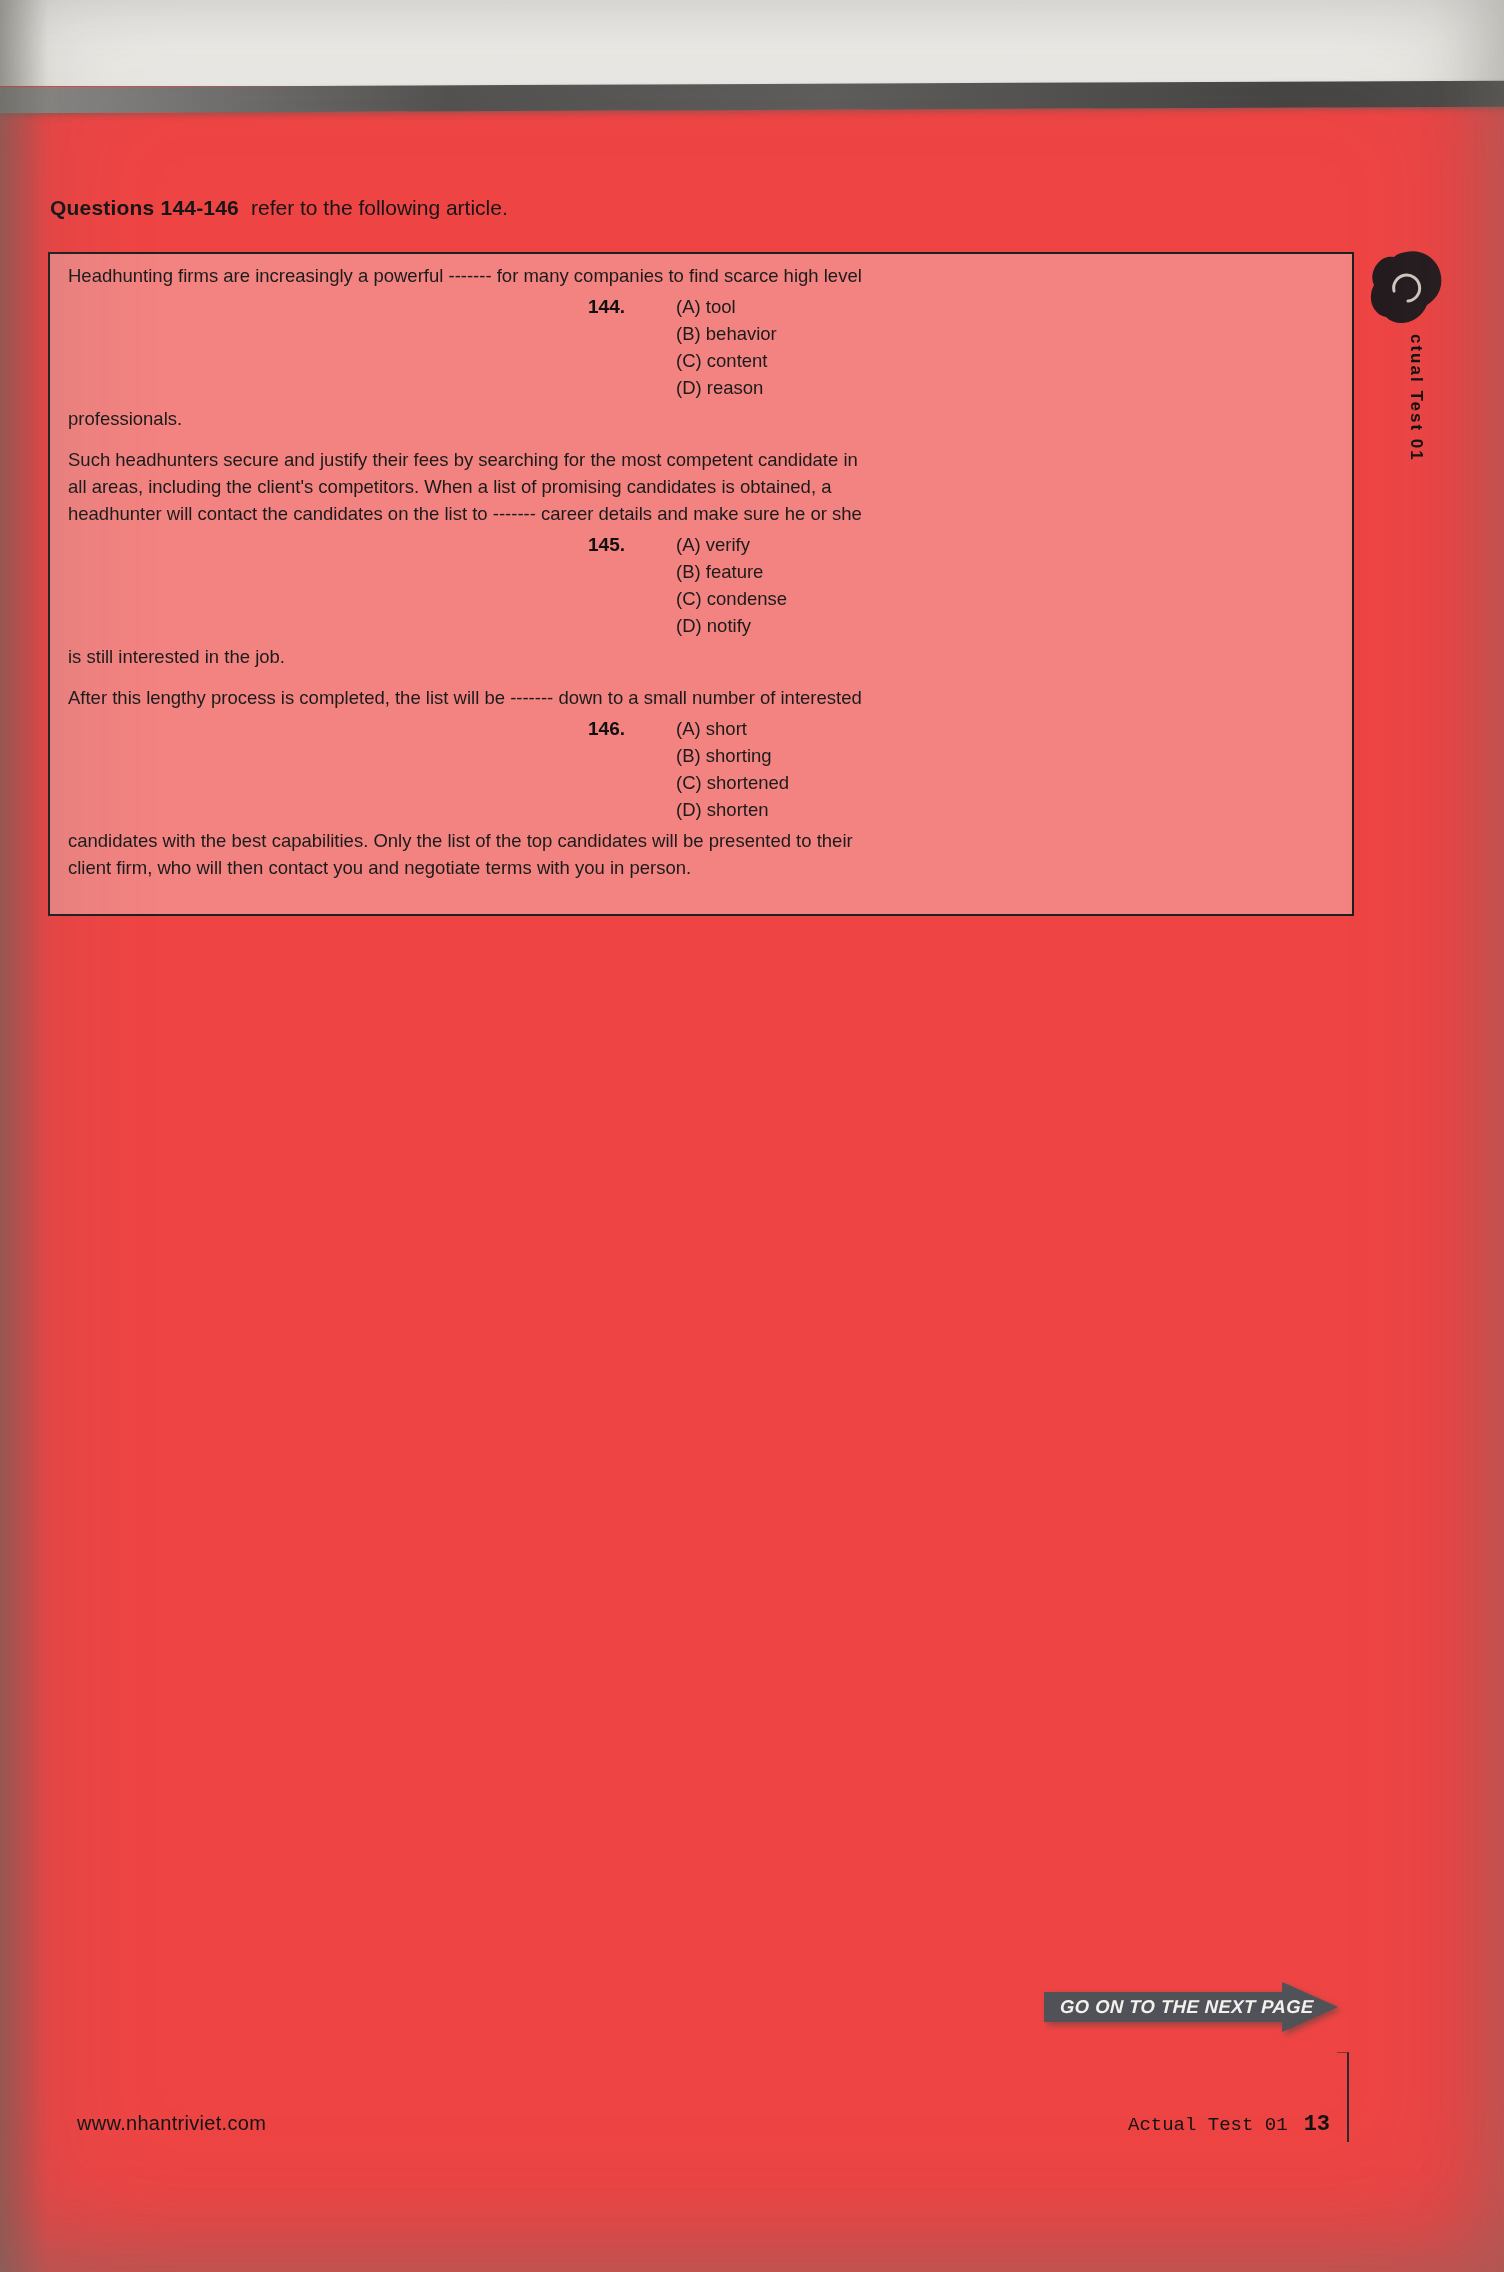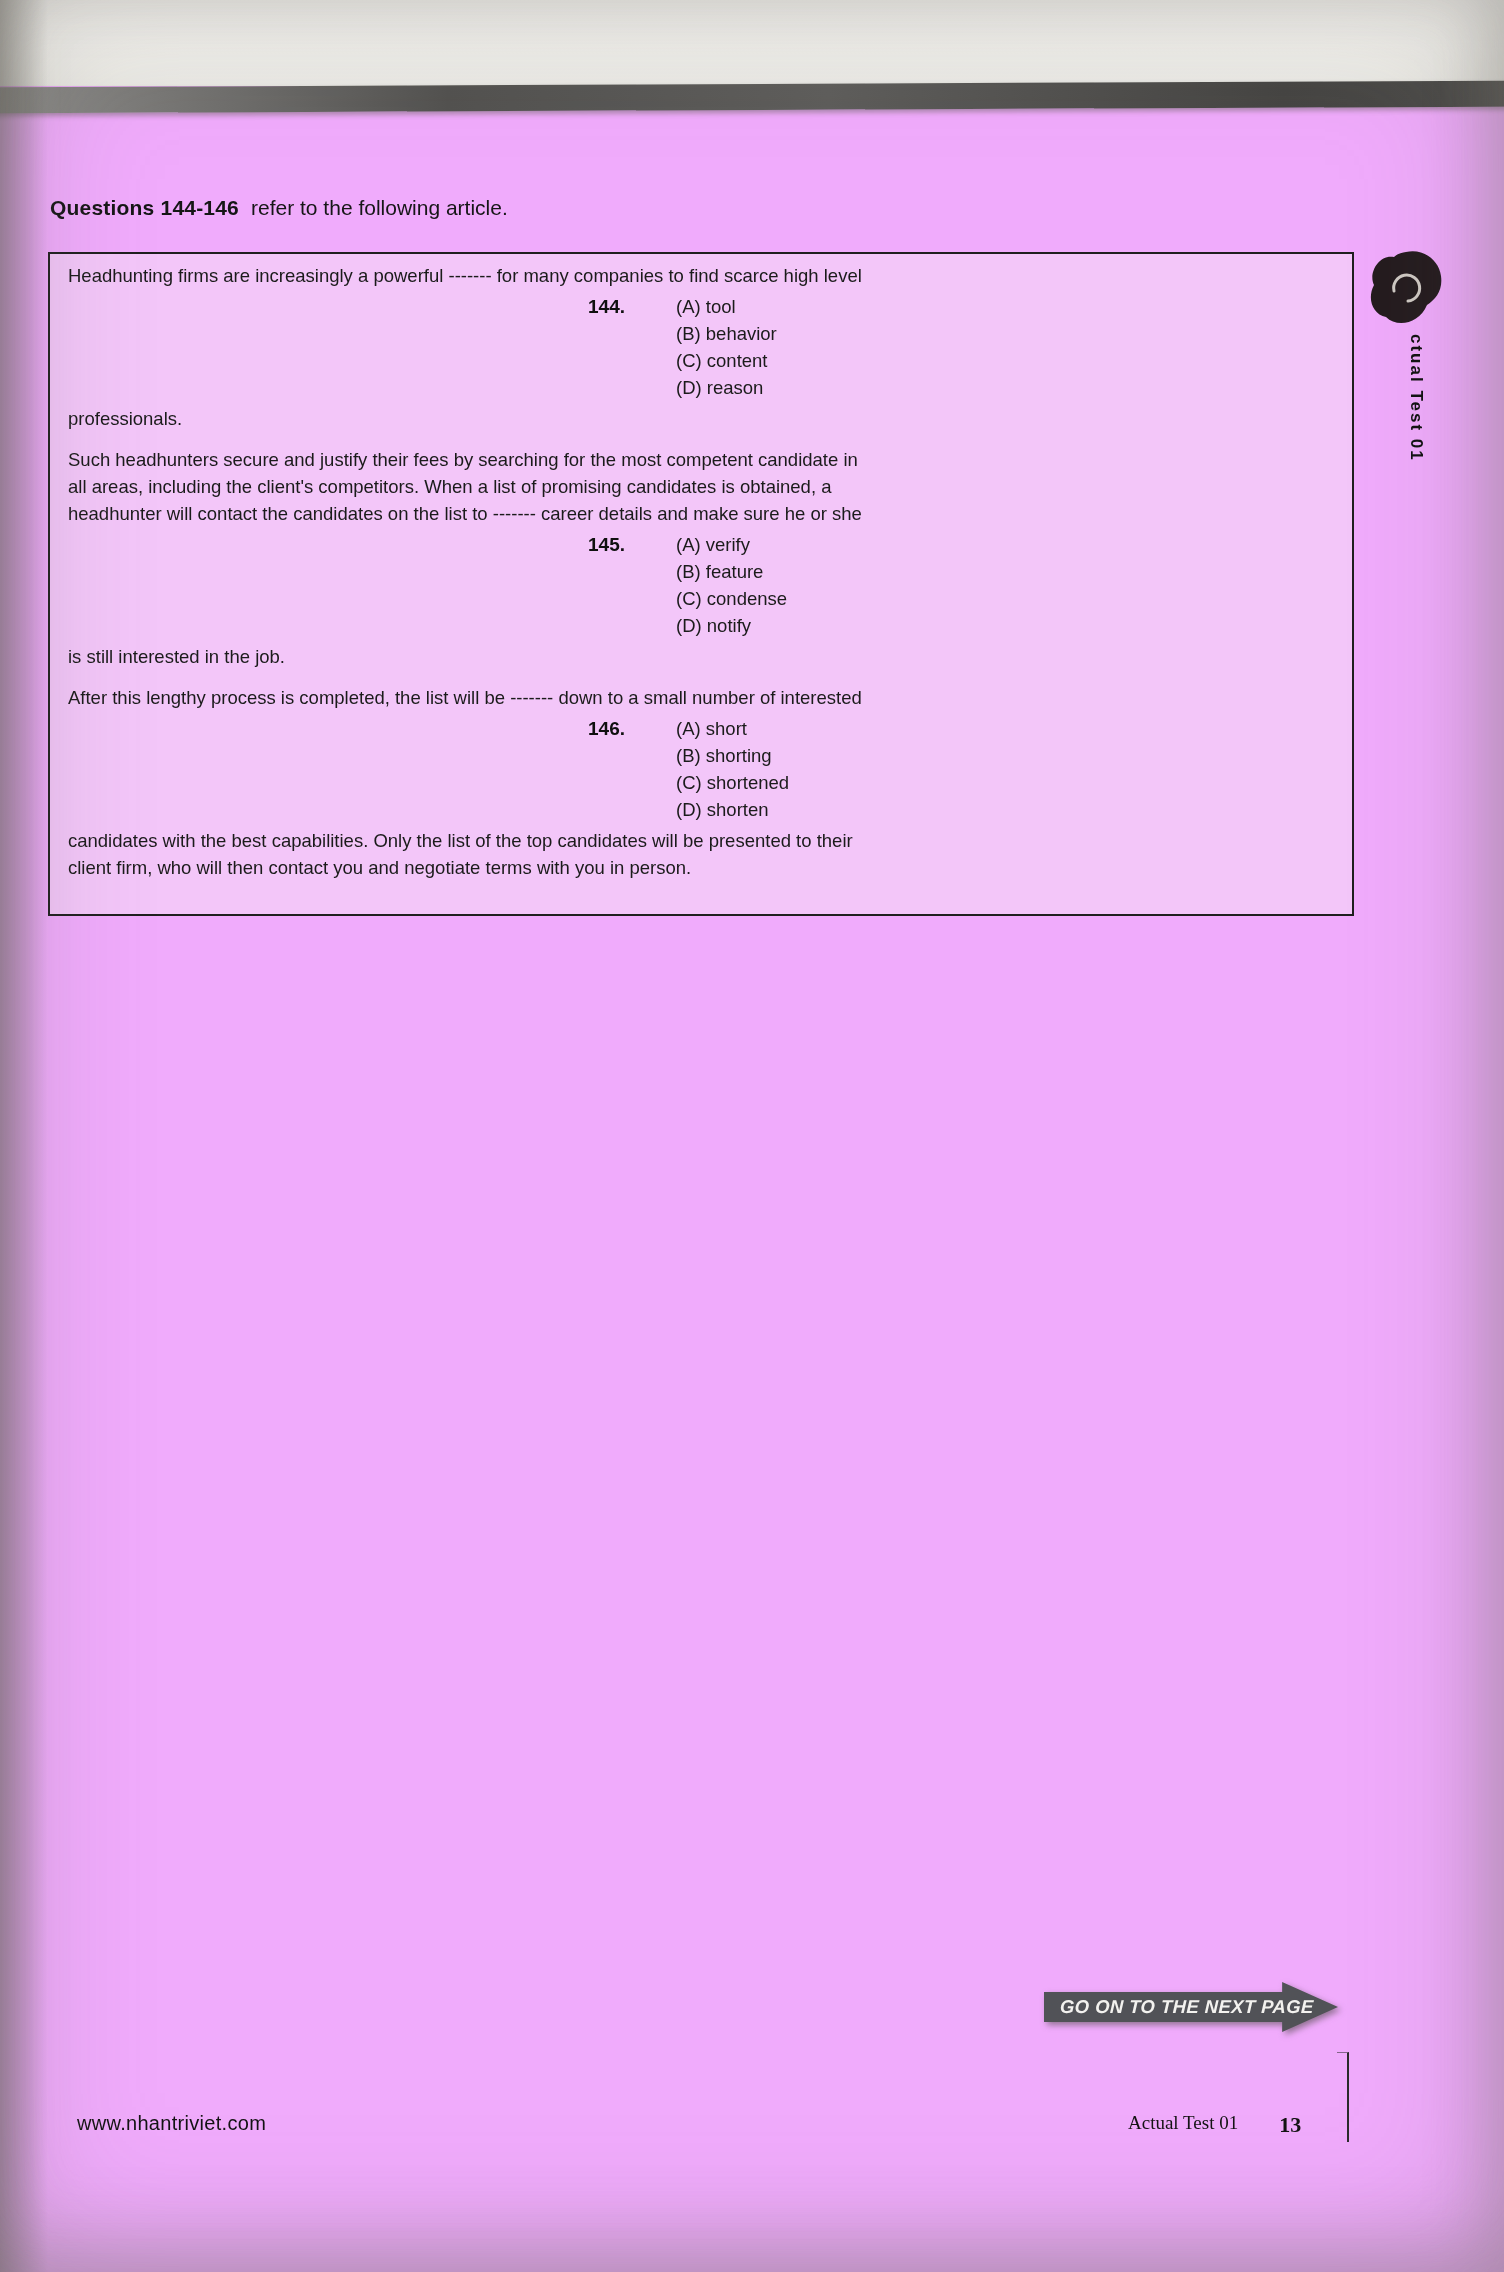--- a/index.html
+++ b/index.html
@@ -2,21 +2,21 @@
 <html><head>
 <meta charset="utf-8">
 <style>
   * { margin:0; padding:0; box-sizing:border-box; }
   html,body { background:#8a8885; }
   body { font-family:"Liberation Sans", sans-serif; }
 
   .page {
     position:relative;
     width:1504px; height:2272px;
-    background:#f0abfc;
+    background:#ef4444;
     overflow:hidden;
     margin:0 auto;
   }
   .top-light {
     position:absolute; top:0; left:0; right:0; height:86px;
     background:linear-gradient(180deg,#fbfaf7 0%, #f3f2ee 60%, #ecebe6 100%);
   }
   .top-band {
     position:absolute; top:84px; left:-8px; right:-8px; height:26px;
     background:linear-gradient(90deg,#8f8e8c 0%, #52514f 30%, #5e5d5b 55%, #454442 85%, #4c4b49 100%);
@@ -85,23 +85,23 @@
     width:12px; height:90px;
     border-right:2px solid #2b2b2b;
     border-top:1px solid rgba(43,43,43,.55);
   }
   .footer-left {
     position:absolute; left:46px; top:2112px;
     font-size:20px; color:#141414; letter-spacing:.3px;margin-left:31px;
   }
   .footer-right {
     position:absolute; left:1128px; top:2112px;
-    font-family:Liberation Serif, serif;
+    font-family:Liberation Mono, monospace;
     font-size:19px; color:#141414;
-    display:flex; align-items:flex-start;gap:25px;
+    display:flex; align-items:center;
   }
   .ft-page { font-weight:bold; font-size:22px; margin-left:16px; }
 </style>
 </head>
 <body>
 
 <div class="page">
 
   <div class="top-light"></div>
   <div class="top-band"></div>

